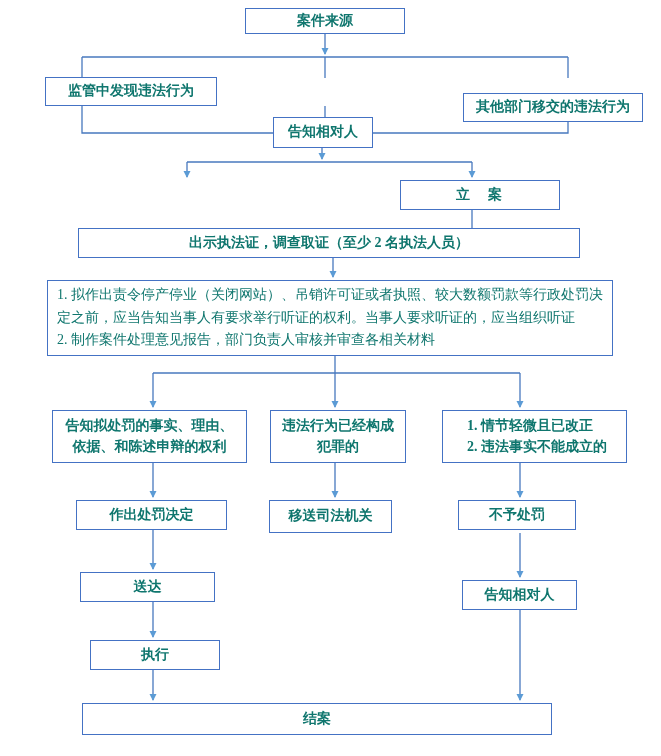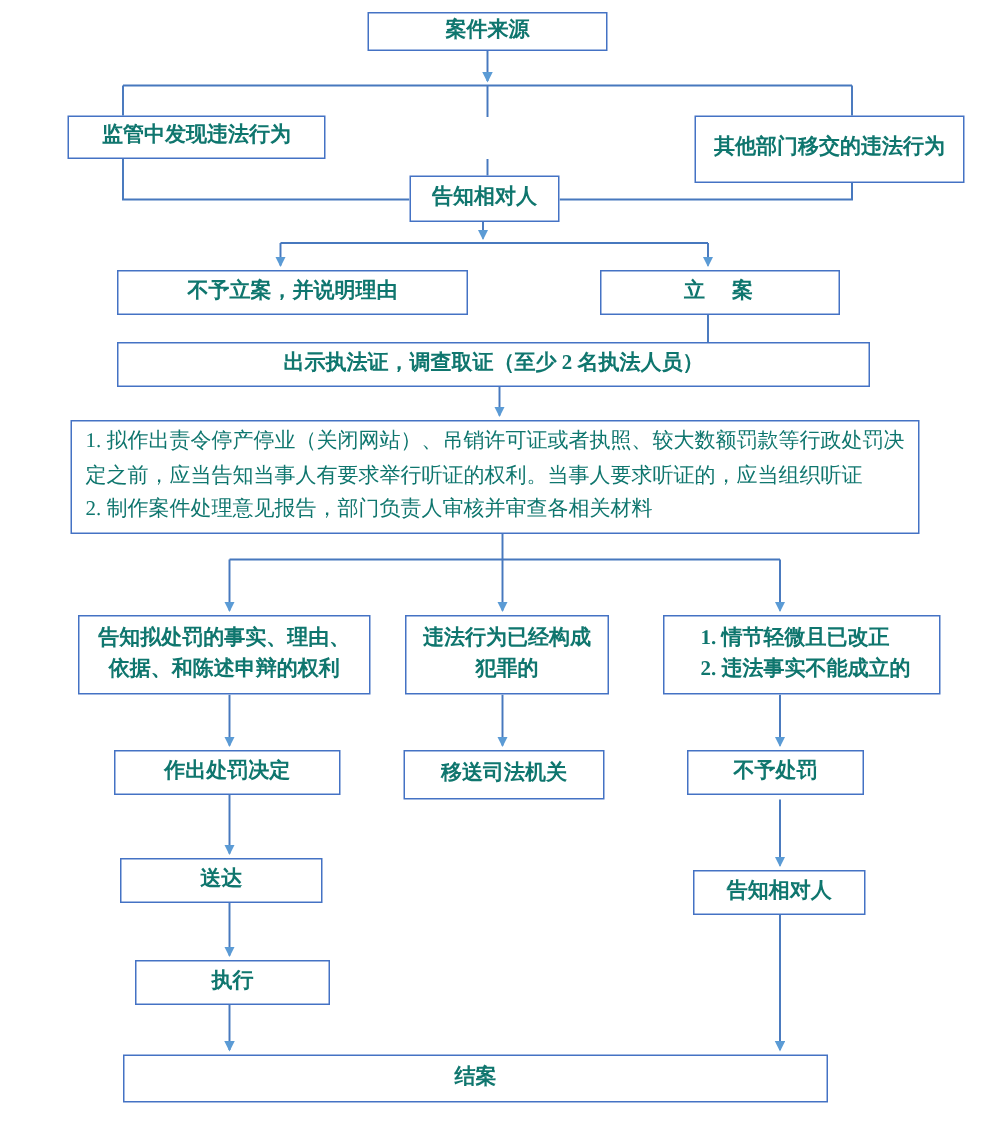--- a/index.html
+++ b/index.html
@@ -9,34 +9,34 @@
   .node{
     position:absolute;box-sizing:border-box;
     border:1.4px solid #4472C4;background:#ffffff;color:#0f766e;
     display:flex;flex-direction:column;align-items:center;justify-content:center;
     text-align:center;font-size:14px;font-weight:bold;line-height:1.45;
   }
   .node .ln{display:block;}
   #case-source{left:245px;top:8px;width:160px;height:26px;}
   #supervision{left:45px;top:77px;width:172px;height:29px;}
   #report{left:242px;top:77px;width:178px;height:29px;}
-  #transfer{left:463px;top:77px;width:180px;height:45px;}
+  #transfer{left:463px;top:93px;width:180px;height:29px;}
   #initial-review{left:273px;top:117px;width:100px;height:31px;}
   #no-case{left:78px;top:180px;width:234px;height:30px;}
   #file-case{left:400px;top:180px;width:160px;height:30px;letter-spacing:2px;}
   #evidence{left:78px;top:228px;width:502px;height:30px;}
   #hearing{left:47px;top:280px;width:566px;height:76px;font-weight:normal;
     align-items:flex-start;justify-content:center;text-align:left;
     padding:4px 9px;line-height:1.62;font-size:14px;}
   #hearing p{margin:0;}
   #inform-penalty{left:52px;top:410px;width:195px;height:53px;}
   #crime{left:270px;top:410px;width:136px;height:53px;}
   #minor{left:442px;top:410px;width:185px;height:53px;align-items:flex-start;text-align:right;padding-left:24px;}
   #decision{left:76px;top:500px;width:151px;height:30px;}
-  #judicial{left:269px;top:500px;width:134px;height:33px;}
+  #judicial{left:269px;top:500px;width:123px;height:33px;}
   #no-penalty{left:458px;top:500px;width:118px;height:30px;}
   #delivery{left:80px;top:572px;width:135px;height:30px;}
   #notify{left:462px;top:580px;width:115px;height:30px;}
   #execute{left:90px;top:640px;width:130px;height:30px;}
   #close-case{left:82px;top:703px;width:470px;height:32px;}
 </style>
 </head>
 <body>
 
 <div class="stage">
@@ -73,21 +73,20 @@
     <line x1="520" y1="533" x2="520" y2="577" marker-end="url(#arr)"></line>
     <line x1="153" y1="602" x2="153" y2="637" marker-end="url(#arr)"></line>
     <line x1="153" y1="670" x2="153" y2="700" marker-end="url(#arr)"></line>
     <line x1="520" y1="610" x2="520" y2="700" marker-end="url(#arr)"></line>
   </svg>
 
   <div class="node" id="case-source">案件来源</div>
   <div class="node" id="supervision">监管中发现违法行为</div>
   <div class="node" id="transfer">其他部门移交的违法行为</div>
   <div class="node" id="initial-review">告知相对人</div>
-  <div class="node" id="no-case">不予立案，并说明理由</div>
   <div class="node" id="file-case">立　案</div>
   <div class="node" id="evidence">出示执法证，调查取证（至少 2 名执法人员）</div>
 
   <div class="node" id="hearing">
     <p>1. 拟作出责令停产停业（关闭网站）、吊销许可证或者执照、较大数额罚款等行政处罚决定之前，应当告知当事人有要求举行听证的权利。当事人要求听证的，应当组织听证</p>
     <p>2. 制作案件处理意见报告，部门负责人审核并审查各相关材料</p>
   </div>
 
   <div class="node" id="inform-penalty">
     <span class="ln">告知拟处罚的事实、理由、</span>

